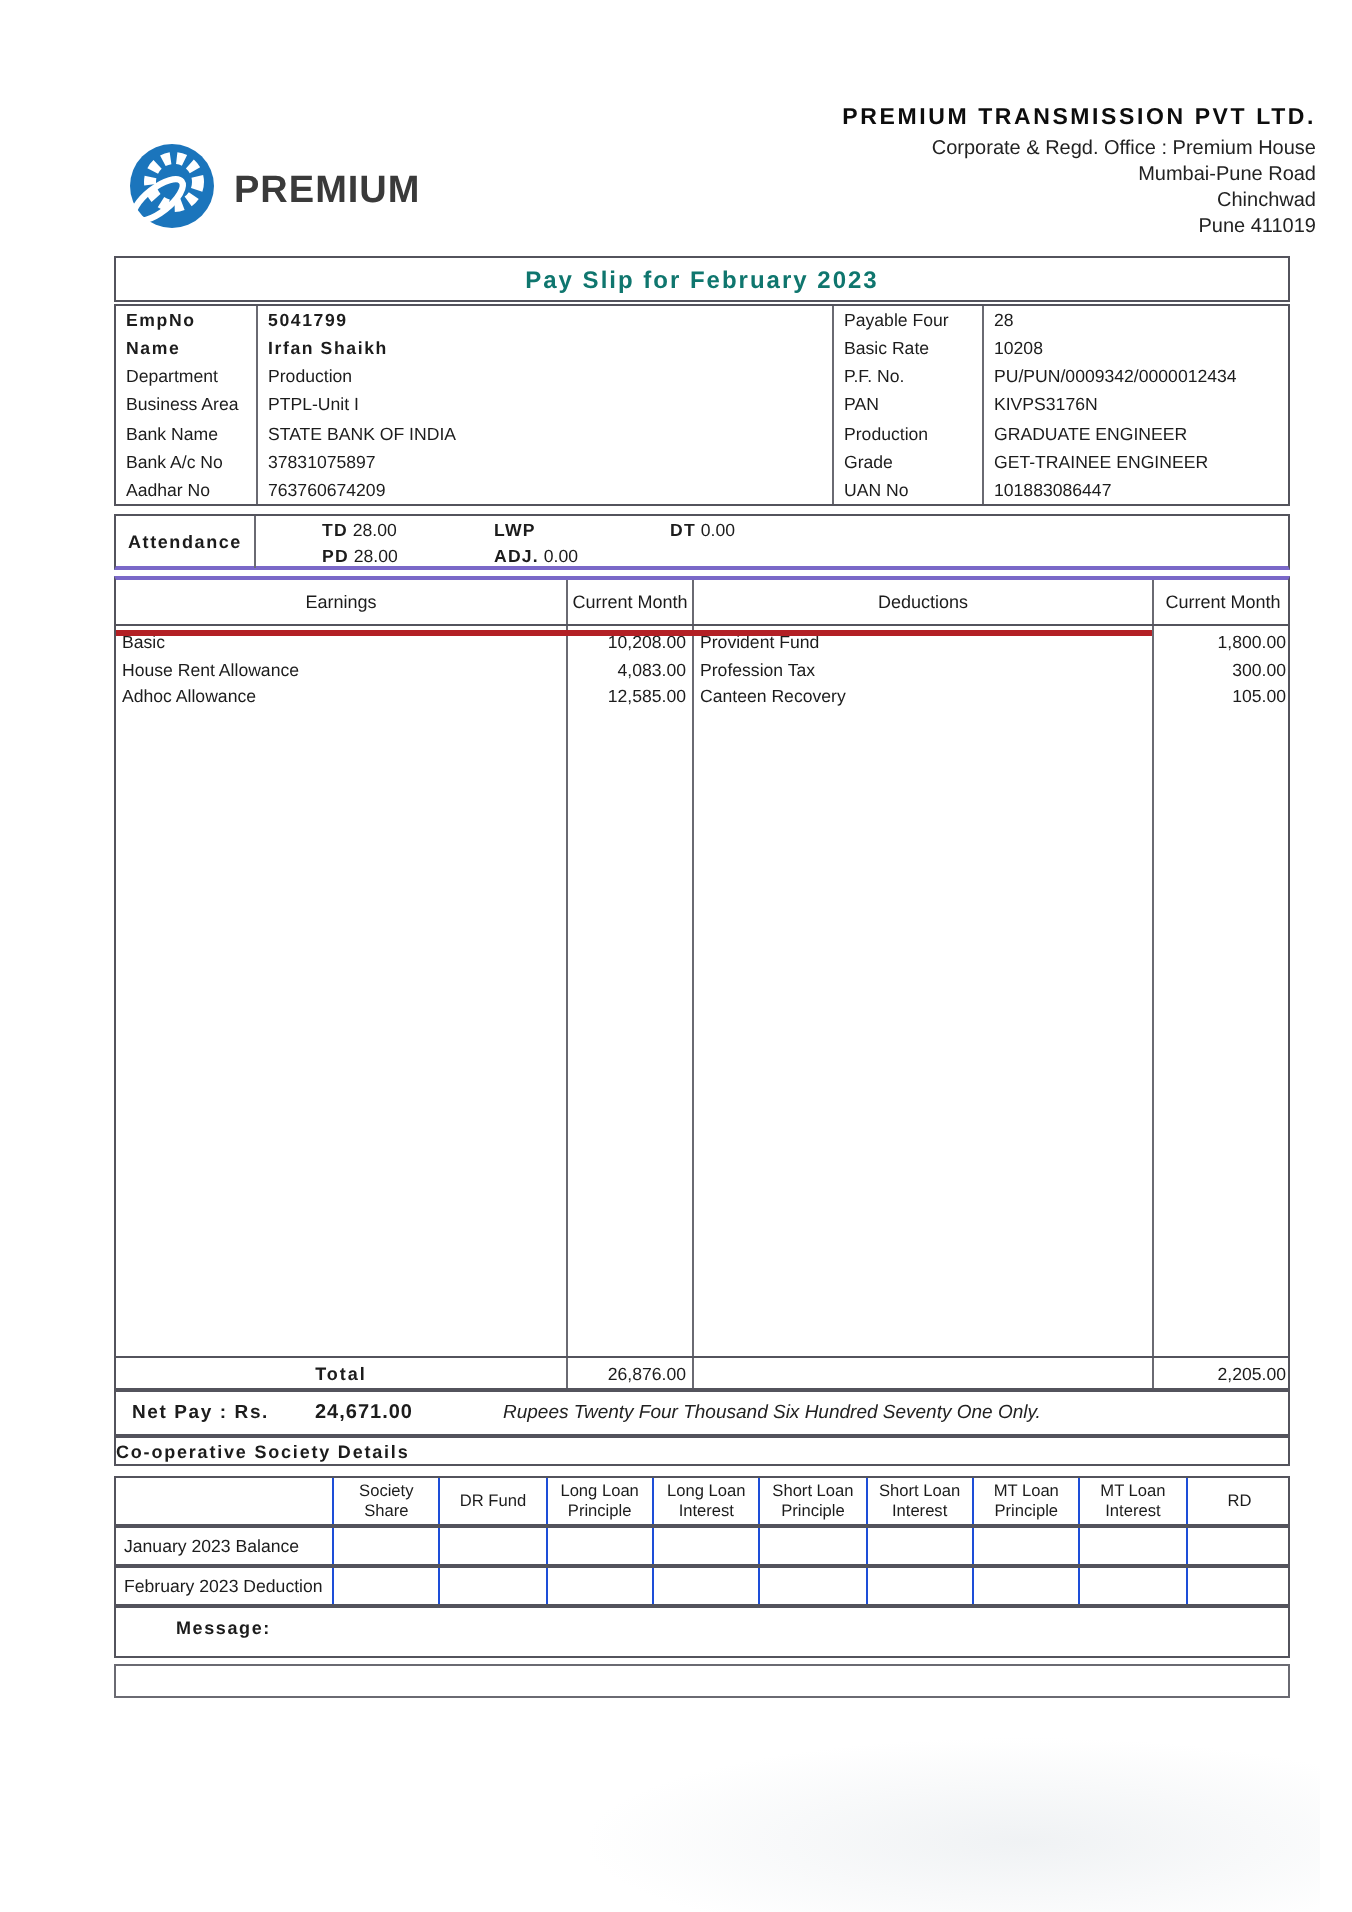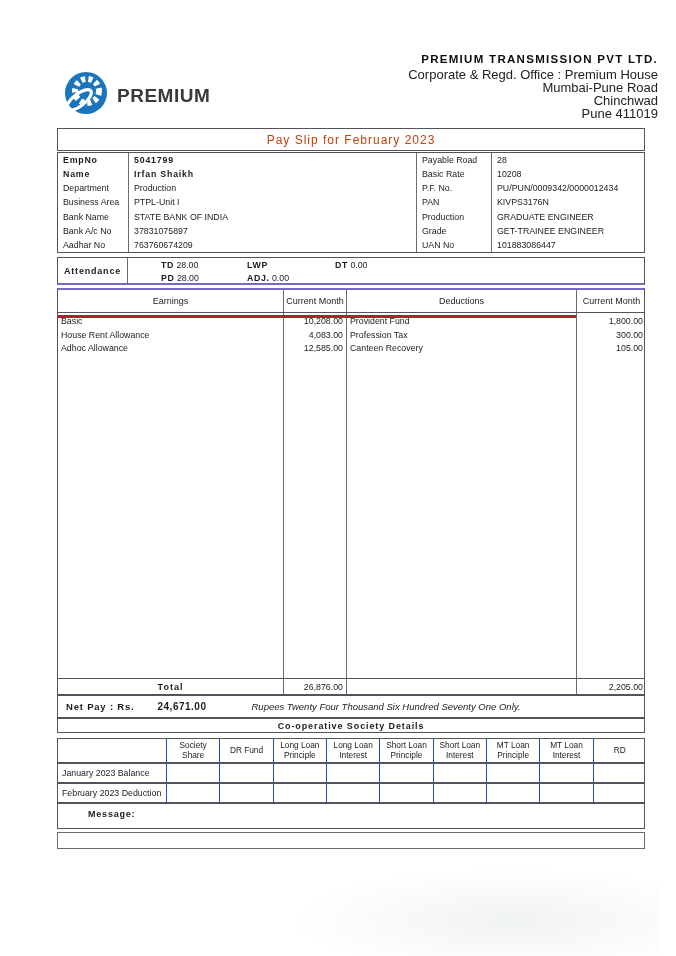--- a/index.html
+++ b/index.html
@@ -4,28 +4,28 @@
 <style>
   * { margin:0; padding:0; box-sizing:border-box; }
   body { background:#ffffff; font-family:"Liberation Sans", sans-serif; }
   .page { position:relative; width:676px; height:956px; background:#fff; overflow:hidden; color:#1c1c1c; }
 
   
   .logo-wrap { position:absolute; left:62px; top:71px; width:230px; height:50px; display:flex; align-items:center; }
   .logo-text { font-size:19px; font-weight:bold; color:#3a3a3a; letter-spacing:0.5px; margin-left:7px; }
   .company-block { position:absolute; right:18px; top:53px; text-align:right; }
   .company-name { font-size:11.5px; font-weight:bold; letter-spacing:1.3px; color:#0d0d0d; margin-bottom:3px; }
-  .company-addr { font-size:13px; color:#222; line-height:13px; }
+  .company-addr { font-size:10px; color:#222; line-height:13px; }
 
   
   .bx { position:absolute; left:57px; width:588px; border:1px solid #53535c; background:#fff; }
 
   
   .title-bar { top:128px; height:23px; display:flex; align-items:center; justify-content:center; border-width:1.5px; }
-  .title-text { font-size:12px; font-weight:normal; color:#c2410c; letter-spacing:1px; }
+  .title-text { font-size:12px; font-weight:bold; color:#0f766e; letter-spacing:1px; }
 
   
   .emp-table { top:152px; height:101px; display:grid; grid-template-rows:repeat(7,1fr); }
   .emp-row { display:grid; grid-template-columns:70px 288px 75px 155px; }
   .emp-row > div { font-size:8.8px; padding-left:5px; display:flex; align-items:center; white-space:nowrap; overflow:hidden; }
   .emp-row > div:nth-child(2), .emp-row > div:nth-child(3), .emp-row > div:nth-child(4) { border-left:1px solid #6a6a72; }
   .emp-bold { font-weight:bold; letter-spacing:0.8px; }
 
   
   .att-box { top:257px; height:28px; display:grid; grid-template-columns:70px 518px; border-bottom:2px solid #7a68c8; }
@@ -51,21 +51,21 @@
   .total-label { display:flex; align-items:center; justify-content:center; font-size:9px; font-weight:bold; letter-spacing:1px; }
   .total-amt { display:flex; align-items:center; justify-content:flex-end; font-size:8.8px; padding-right:3px; }
 
   
   .netpay-box { top:695px; height:23px; display:flex; align-items:center; }
   .netpay-label { font-size:9.5px; font-weight:bold; letter-spacing:0.8px; margin-left:8px; }
   .netpay-amount { font-size:10px; font-weight:bold; letter-spacing:0.5px; margin-left:23px; }
   .netpay-words { font-size:9.5px; font-style:italic; margin-left:45px; color:#222; }
 
   
-  .soc-title { top:718px; height:15px; display:flex; align-items:center; justify-content:center; }
+  .soc-title { top:718px; height:15px; display:flex; align-items:center; }
   .soc-title span { font-size:9px; font-weight:bold; letter-spacing:0.9px; }
   .soc-grid { display:grid; grid-template-columns:108px repeat(9,53.33px); }
   .soc-grid > div { border-left:1px solid #1d4ed8; }
   .soc-grid > div:first-child { border-left:none; }
   .soc-head { top:738px; height:25px; }
   .soc-head > div { display:flex; align-items:center; justify-content:center; text-align:center; font-size:8.3px; line-height:9.5px; padding:1px; }
   .soc-row { height:20px; }
   .soc-row > div { display:flex; align-items:center;text-align:center; }
   .soc-row-label { font-size:8.8px; padding-left:4px; white-space:nowrap; }
   .soc-row1 { top:763px; }
@@ -105,21 +105,21 @@
   </div>
 
   <div class="bx title-bar">
     <span class="title-text">Pay Slip for February 2023</span>
   </div>
 
   <div class="bx emp-table">
     <div class="emp-row">
       <div class="emp-bold">EmpNo</div>
       <div class="emp-bold">5041799</div>
-      <div>Payable Road</div>
+      <div>Payable Four</div>
       <div>28</div>
     </div>
     <div class="emp-row">
       <div class="emp-bold">Name</div>
       <div class="emp-bold">Irfan Shaikh</div>
       <div>Basic Rate</div>
       <div>10208</div>
     </div>
     <div class="emp-row">
       <div>Department</div>

